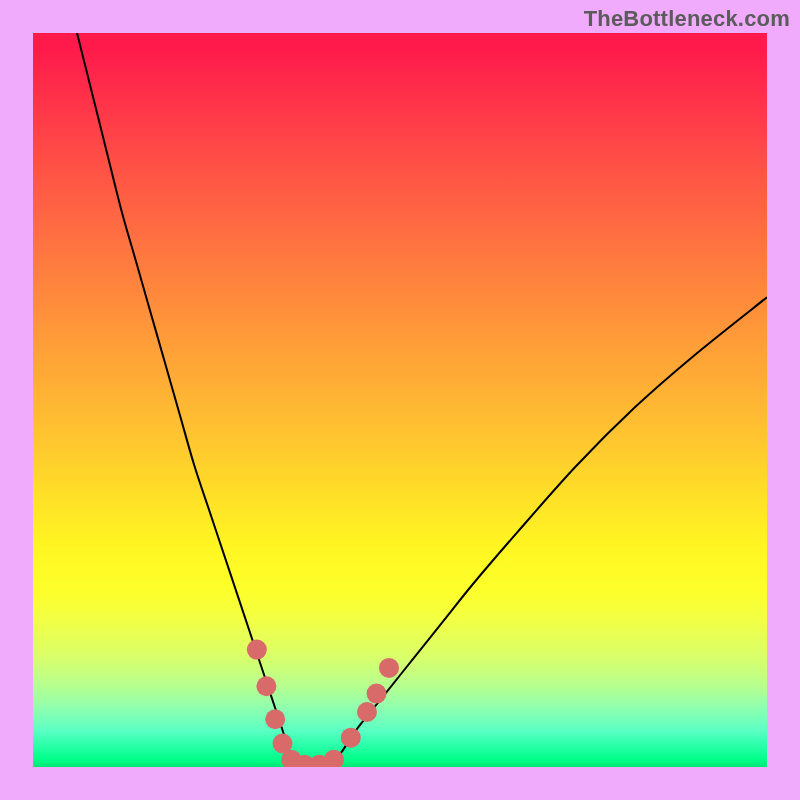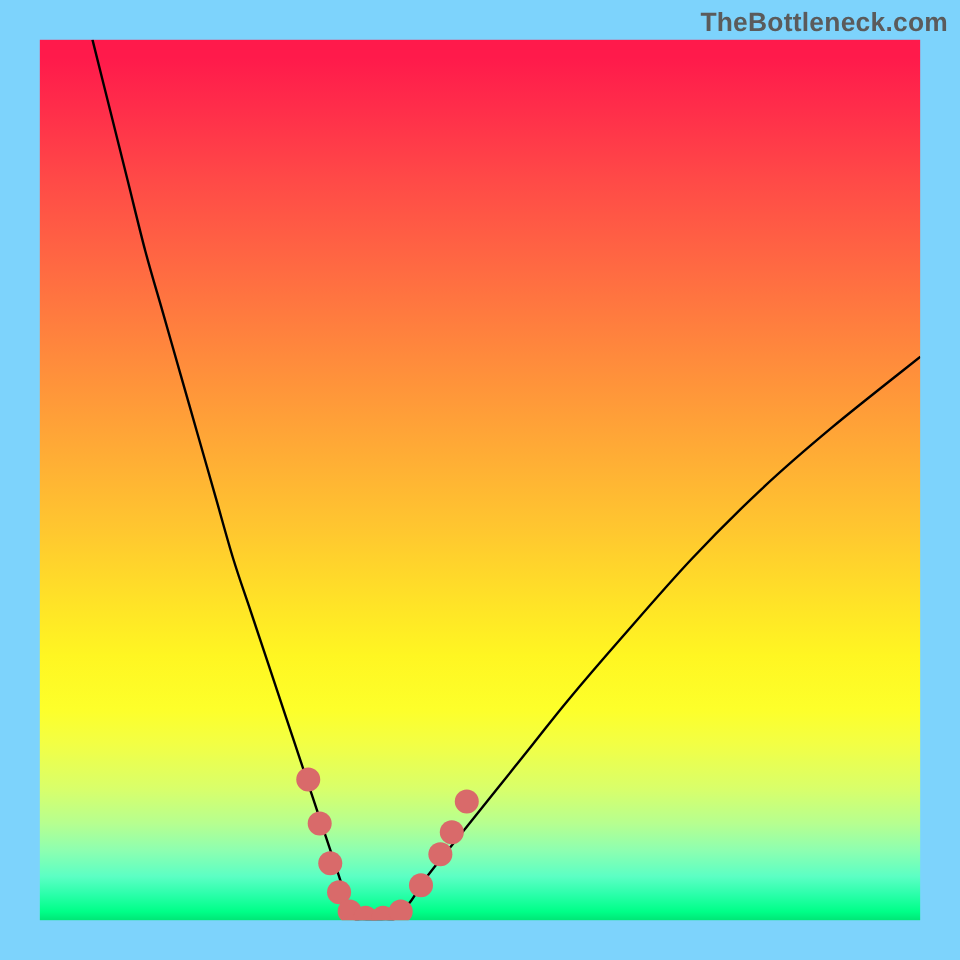--- a/index.html
+++ b/index.html
@@ -10,21 +10,21 @@
     background: #000;
     overflow: hidden;
     font-family: Arial, Helvetica, sans-serif;
   }
   .frame {
     position: absolute;
     top: 0;
     left: 0;
     width: 800px;
     height: 800px;
-    background: #7dd3fc;
+    background: #f0abfc;
   }
   .plot-area {
     position: absolute;
     top: 33px;
     left: 33px;
     width: 734px;
     height: 734px;
     overflow: hidden;
   }
   .gradient-bg {

